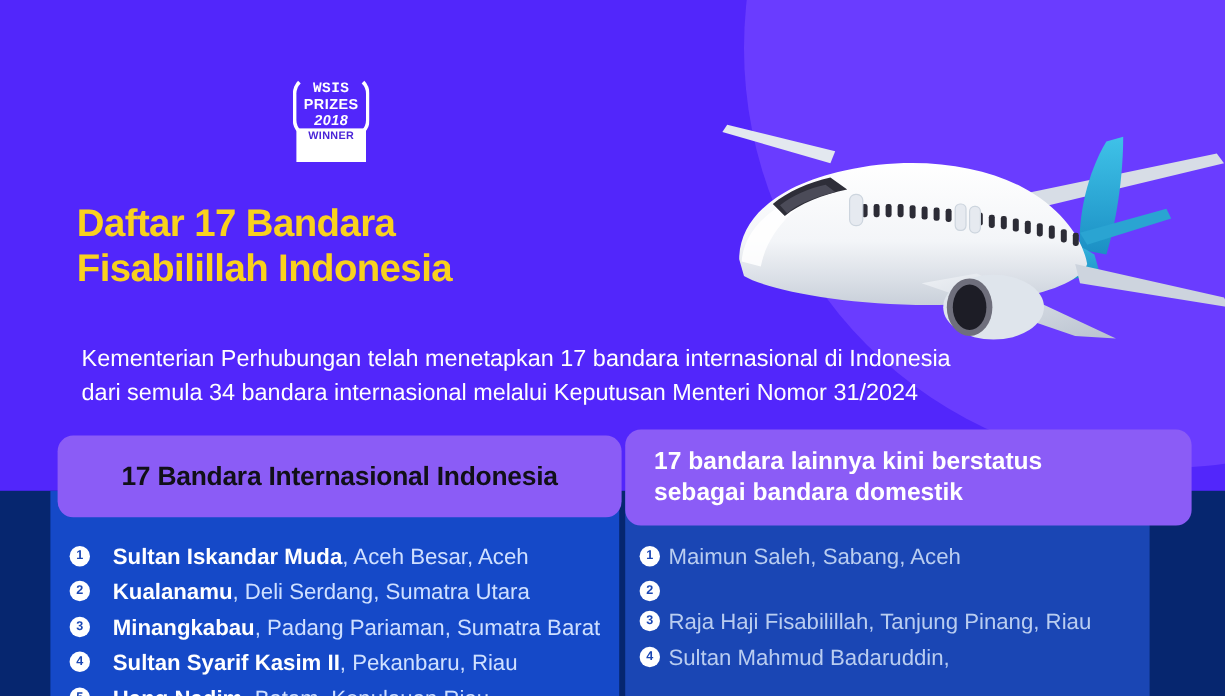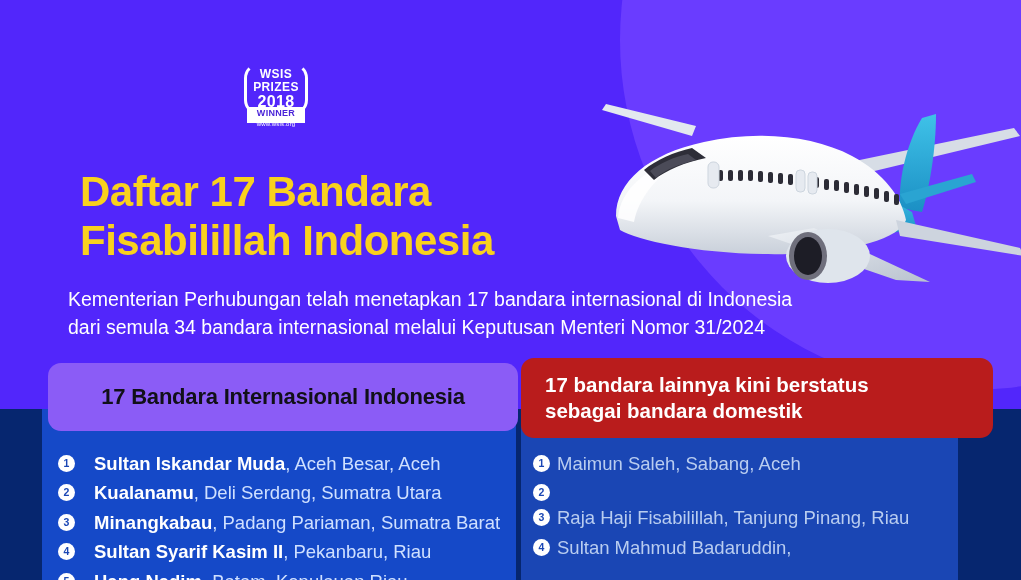--- a/index.html
+++ b/index.html
@@ -93,43 +93,43 @@
     width:15px; height:52px;
     border:3px solid #ffffff;
     border-top-color:transparent;
     border-right-color:transparent;
   }
   .badge .wreath-l { left:1px;  border-radius:40px 0 0 40px; }
   .badge .wreath-r { right:1px; border-left-color:transparent;
                      border-right-color:#ffffff;
                      border-radius:0 40px 40px 0; }
   .badge .b-l1 { position:absolute; left:0; right:0; top:10px;
-                 font-size:12px; font-weight:bold; letter-spacing:0.4px; }
+                 font-size:12px; font-weight:bold; letter-spacing:0.4px;font-family:Liberation Mono, monospace; }
   .badge .b-l2 { position:absolute; left:0; right:0; top:23px;
                  font-size:12px; font-weight:bold; letter-spacing:0.4px; }
   .badge .b-l3 { position:absolute; left:0; right:0; top:36px;
-                 font-size:16px; font-weight:bold; letter-spacing:0.4px; }
+                 font-size:12px; font-weight:bold; letter-spacing:0.4px;font-style:italic; }
   .badge .ribbon {
     position:absolute; left:4px; right:4px; top:50px;
-    height:16px; line-height:13px;
+    height:28px; line-height:13px;
     background:#ffffff; color:#4a24d8;
     font-size:9px; font-weight:bold; letter-spacing:0.3px;
   }
   .badge .b-url { position:absolute; left:0; right:0; top:64px;
                   font-size:6px; letter-spacing:0.2px; }
 
   
   .plane { position:absolute; left:600px; top:70px; width:430px; height:215px; }
 
   
   .title {
-    position:absolute; left:80px; top:168px;
+    position:absolute; left:64px; top:168px;
     width:660px;
     color:#f9d11e;
-    font-size:42px;
+    font-size:32px;
     font-weight:bold;
     line-height:1.16;
     letter-spacing:-0.5px;
   }
   .subtitle {
     position:absolute; left:68px; top:286px;
     width:900px;
     color:#ffffff;
     font-size:19.5px;
     font-weight:normal;
@@ -145,21 +145,21 @@
     display:flex; align-items:center; justify-content:center;
     color:#111018;
     font-size:22px; font-weight:bold;
     letter-spacing:-0.2px;
     padding:0 14px;
     text-align:center;
   }
   .head-navy {
     position:absolute; left:521px; top:358px;
     width:472px; height:80px;
-    background:#b91c1c;
+    background:#8b5cf6;
     border-radius:13px;
     display:flex; flex-direction:column; justify-content:center;
     color:#ffffff;
     font-size:20.5px; font-weight:bold;
     line-height:1.28;
     padding:0 24px;
   }
 
   
   .list-left {

